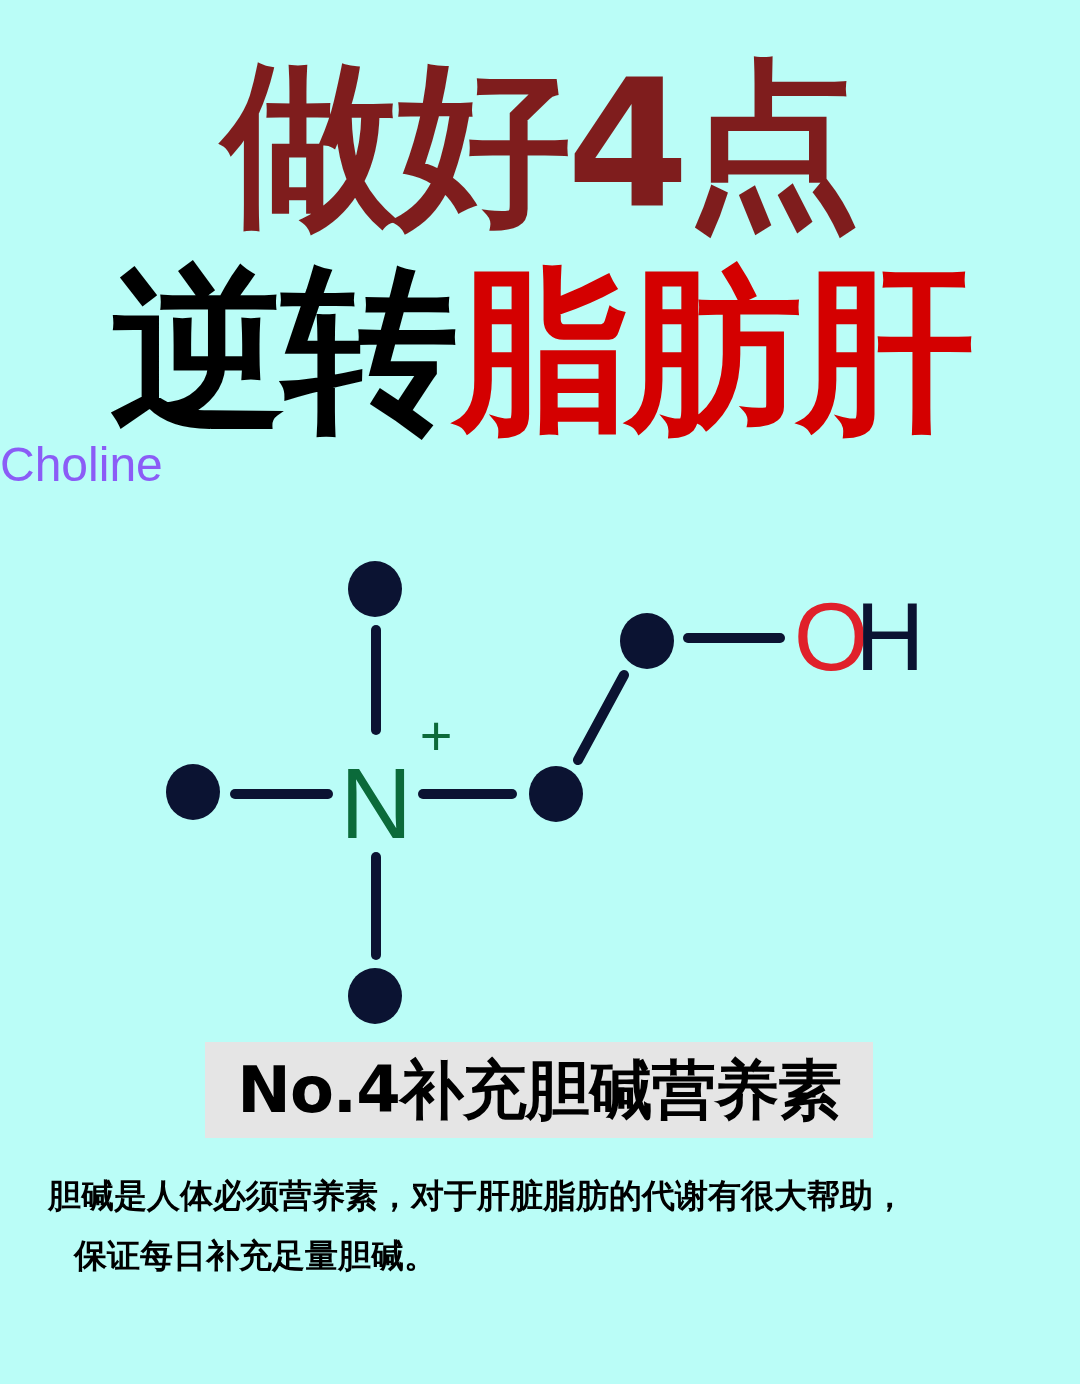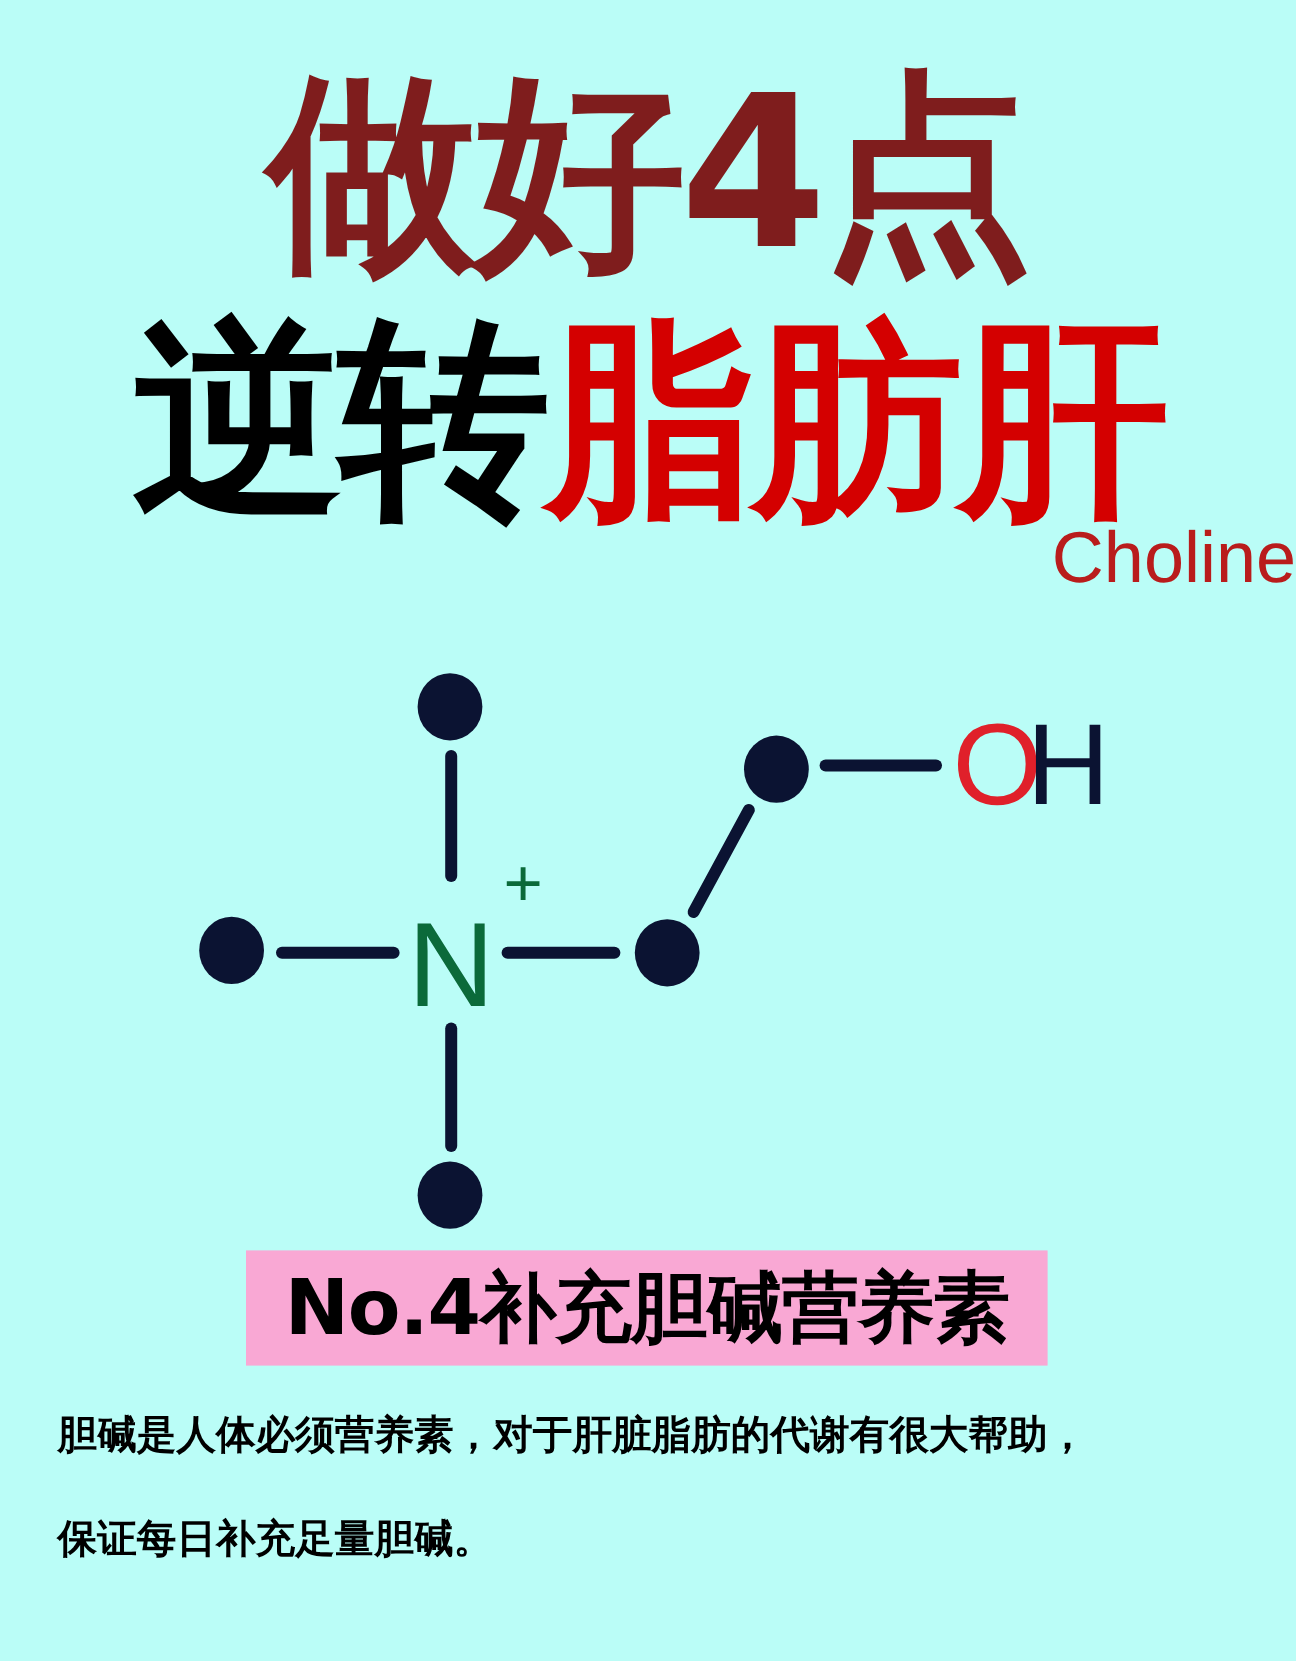--- a/index.html
+++ b/index.html
@@ -11,40 +11,40 @@
   }
   .title-line {
     position: absolute; left: 0; width: 1080px; text-align: center;
     font-weight: 900; font-family: "DejaVu Sans", sans-serif;
     white-space: nowrap; letter-spacing: -4px;
   }
   #title1 { top: 50px; font-size: 176px; line-height: 190px; color: #7f1d1d; }
   #title2 { top: 240px; font-size: 176px; line-height: 190px; color: #000; margin-top: 16px; }
   #title2 .red { color: #d40000; }
   #subtitle {
-    position: absolute; top: 425px; left: 0; width: 1080px; text-align: right;
-    font-family: "Liberation Sans", sans-serif; font-size: 60px; color: #b91c1c;
+    position: absolute; top: 425px; left: 0; width: 1080px; text-align: left;
+    font-family: "Liberation Sans", sans-serif; font-size: 48px; color: #8b5cf6;
     line-height: 80px;
   }
   #molecule { position: absolute; left: 0; top: 0; width: 1080px; height: 1384px; }
   #banner {
     position: absolute; left: 205px; top: 1042px; width: 668px; height: 96px;
-    background: #f9a8d4;
+    background: #e5e5e5;
     display: flex; align-items: center; justify-content: center;
   }
   #banner span {
     font-family: "DejaVu Sans", sans-serif; font-weight: 900; font-size: 64px;
     color: #000; white-space: nowrap; letter-spacing: -1px;
   }
   .desc {
     position: absolute; left: 48px; font-size: 33px; color: #000;
     font-family: Liberation Mono, monospace; white-space: nowrap; font-weight: 600;
   }
   #desc1 { top: 1174px; }
-  #desc2 { top: 1260px; }
+  #desc2 { top: 1234px; margin-left: 26px; }
 </style>
 </head>
 <body>
 
 <div id="title1" class="title-line">做好4点</div>
 <div id="title2" class="title-line"><span>逆转</span><span class="red">脂肪肝</span></div>
 
 <div id="subtitle">Choline</div>
 
 <svg id="molecule" viewBox="0 0 1080 1384">

